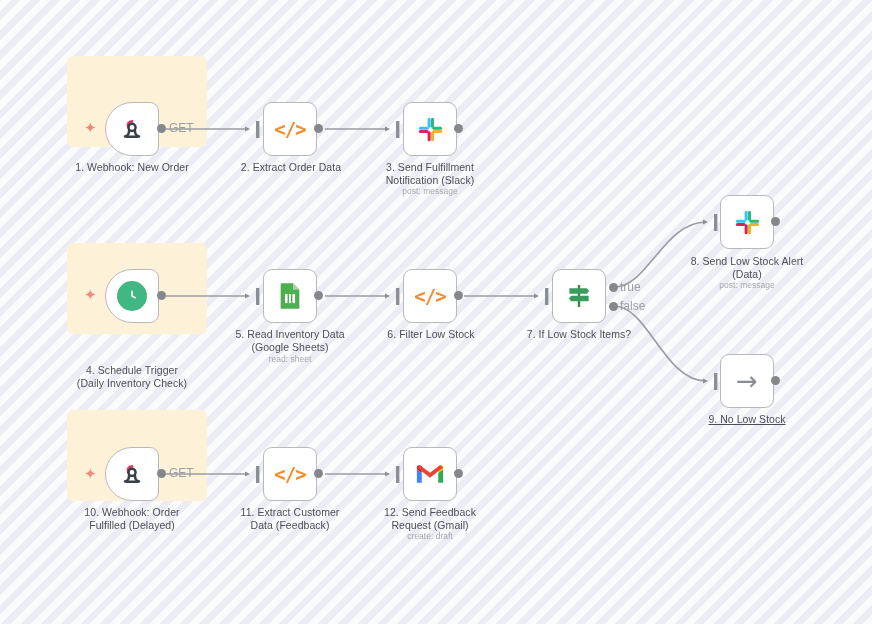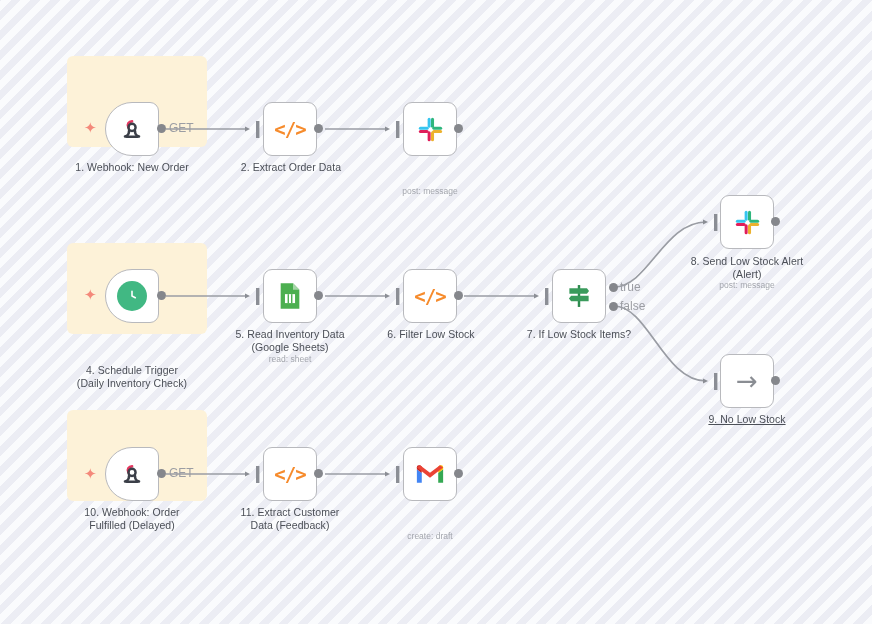--- a/index.html
+++ b/index.html
@@ -210,20 +210,24 @@
         <rect x="16.6" y="2.2" width="3.6" height="11.6" rx="1.8" fill="#2eb67d"></rect>
         <rect x="18.2" y="12.6" width="11.6" height="3.6" rx="1.8" fill="#2eb67d"></rect>
         <rect x="16.6" y="18.2" width="3.6" height="11.6" rx="1.8" fill="#ecb22e"></rect>
         <rect x="18.2" y="16.6" width="11.6" height="3.6" rx="1.8" fill="#ecb22e"></rect>
         <rect x="12.6" y="18.2" width="3.6" height="11.6" rx="1.8" fill="#e01e5a"></rect>
         <rect x="2.2" y="16.6" width="11.6" height="3.6" rx="1.8" fill="#e01e5a"></rect>
       </svg>
     </div>
   </div>
   <div class="port-out" style="left:454px; top:124px;"></div>
+  <div class="node-label" style="left:350px; top:161px; width:160px;">
+    <div>3. Send Fulfillment</div>
+    <div>Notification (Slack)</div>
+  </div>
   <div class="node-sublabel" style="left:350px; top:186px; width:160px;">post: message</div>
 
   <div class="node trigger" style="left:105px; top:269px;">
     <div class="node-inner">
       <div class="clock-wrap">
         <svg width="18" height="18" viewBox="0 0 24 24">
           <path d="M12 5.6 L12 12 L16.4 14.4" stroke="#ffffff" stroke-width="2.1" fill="none" stroke-linecap="round" stroke-linejoin="round"></path>
         </svg>
       </div>
     </div>
@@ -287,21 +291,21 @@
         <rect x="16.6" y="18.2" width="3.6" height="11.6" rx="1.8" fill="#ecb22e"></rect>
         <rect x="18.2" y="16.6" width="11.6" height="3.6" rx="1.8" fill="#ecb22e"></rect>
         <rect x="12.6" y="18.2" width="3.6" height="11.6" rx="1.8" fill="#e01e5a"></rect>
         <rect x="2.2" y="16.6" width="11.6" height="3.6" rx="1.8" fill="#e01e5a"></rect>
       </svg>
     </div>
   </div>
   <div class="port-out" style="left:771px; top:217px;"></div>
   <div class="node-label" style="left:667px; top:255px; width:160px;">
     <div>8. Send Low Stock Alert</div>
-    <div>(Alert)</div>
+    <div>(Data)</div>
   </div>
   <div class="node-sublabel" style="left:667px; top:280px; width:160px;">post: message</div>
 
   <div class="node regular" style="left:720px; top:354px;">
     <div class="node-inner arrow-glyph">→</div>
   </div>
   <div class="port-out" style="left:771px; top:376px;"></div>
   <div class="node-label" style="left:667px; top:413px; width:160px;text-decoration:underline;">
     <div>9. No Low Stock</div>
   </div>
@@ -341,15 +345,19 @@
         <path d="M1 22 V6.6 L6.6 10.8 V22 Z" fill="#4285f4"></path>
         <path d="M25.4 22 V10.8 L31 6.6 V22 Z" fill="#34a853"></path>
         <path d="M1 6.6 V4.2 Q1 2 3 2 L4.6 2 L6.6 3.5 V10.8 Z" fill="#c5221f"></path>
         <path d="M31 6.6 V4.2 Q31 2 29 2 L27.4 2 L25.4 3.5 V10.8 Z" fill="#fbbc04"></path>
         <path d="M4.6 2 L16 10.6 L27.4 2 L31 4.6 L16 16.2 L1 4.6 Z" fill="#ea4335"></path>
         <path d="M6.6 3.2 L16 10.6 L25.4 3.2 V11 L16 17.8 L6.6 11 Z" fill="#ffffff" opacity="0"></path>
       </svg>
     </div>
   </div>
   <div class="port-out" style="left:454px; top:469px;"></div>
+  <div class="node-label" style="left:350px; top:506px; width:160px;">
+    <div>12. Send Feedback</div>
+    <div>Request (Gmail)</div>
+  </div>
   <div class="node-sublabel" style="left:350px; top:531px; width:160px;">create: draft</div>
 
 </div>
 
 </body></html>

